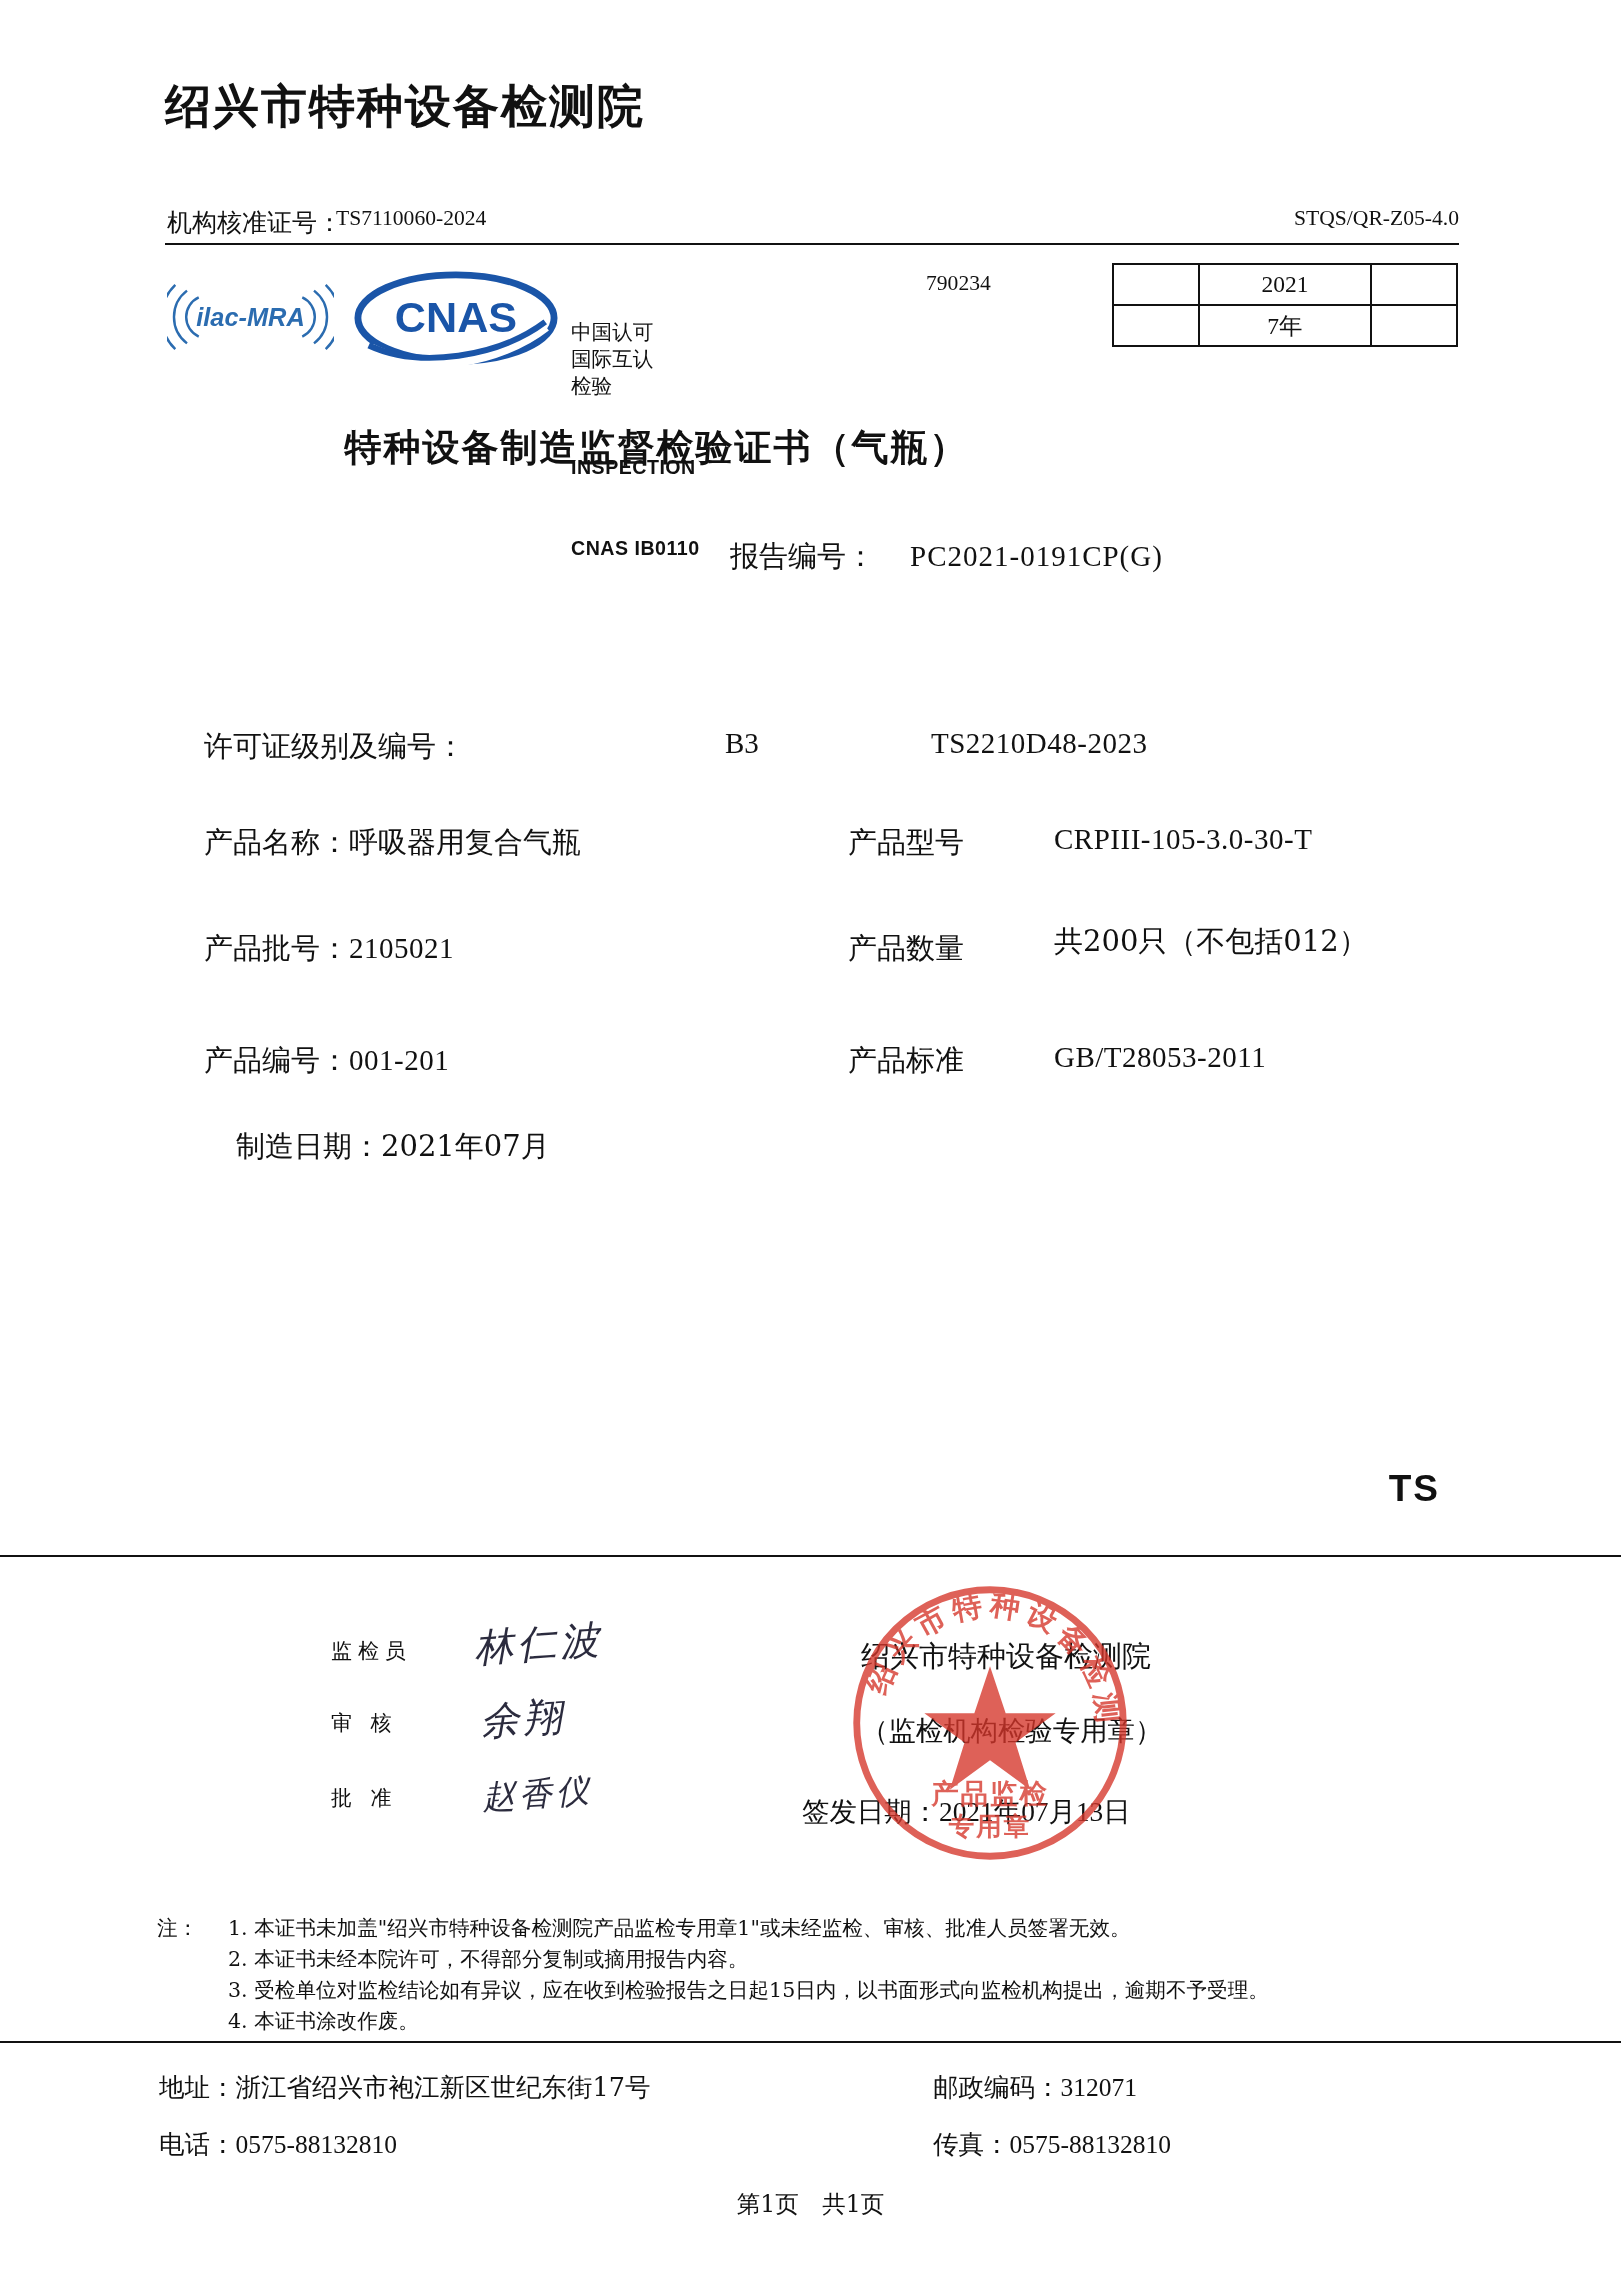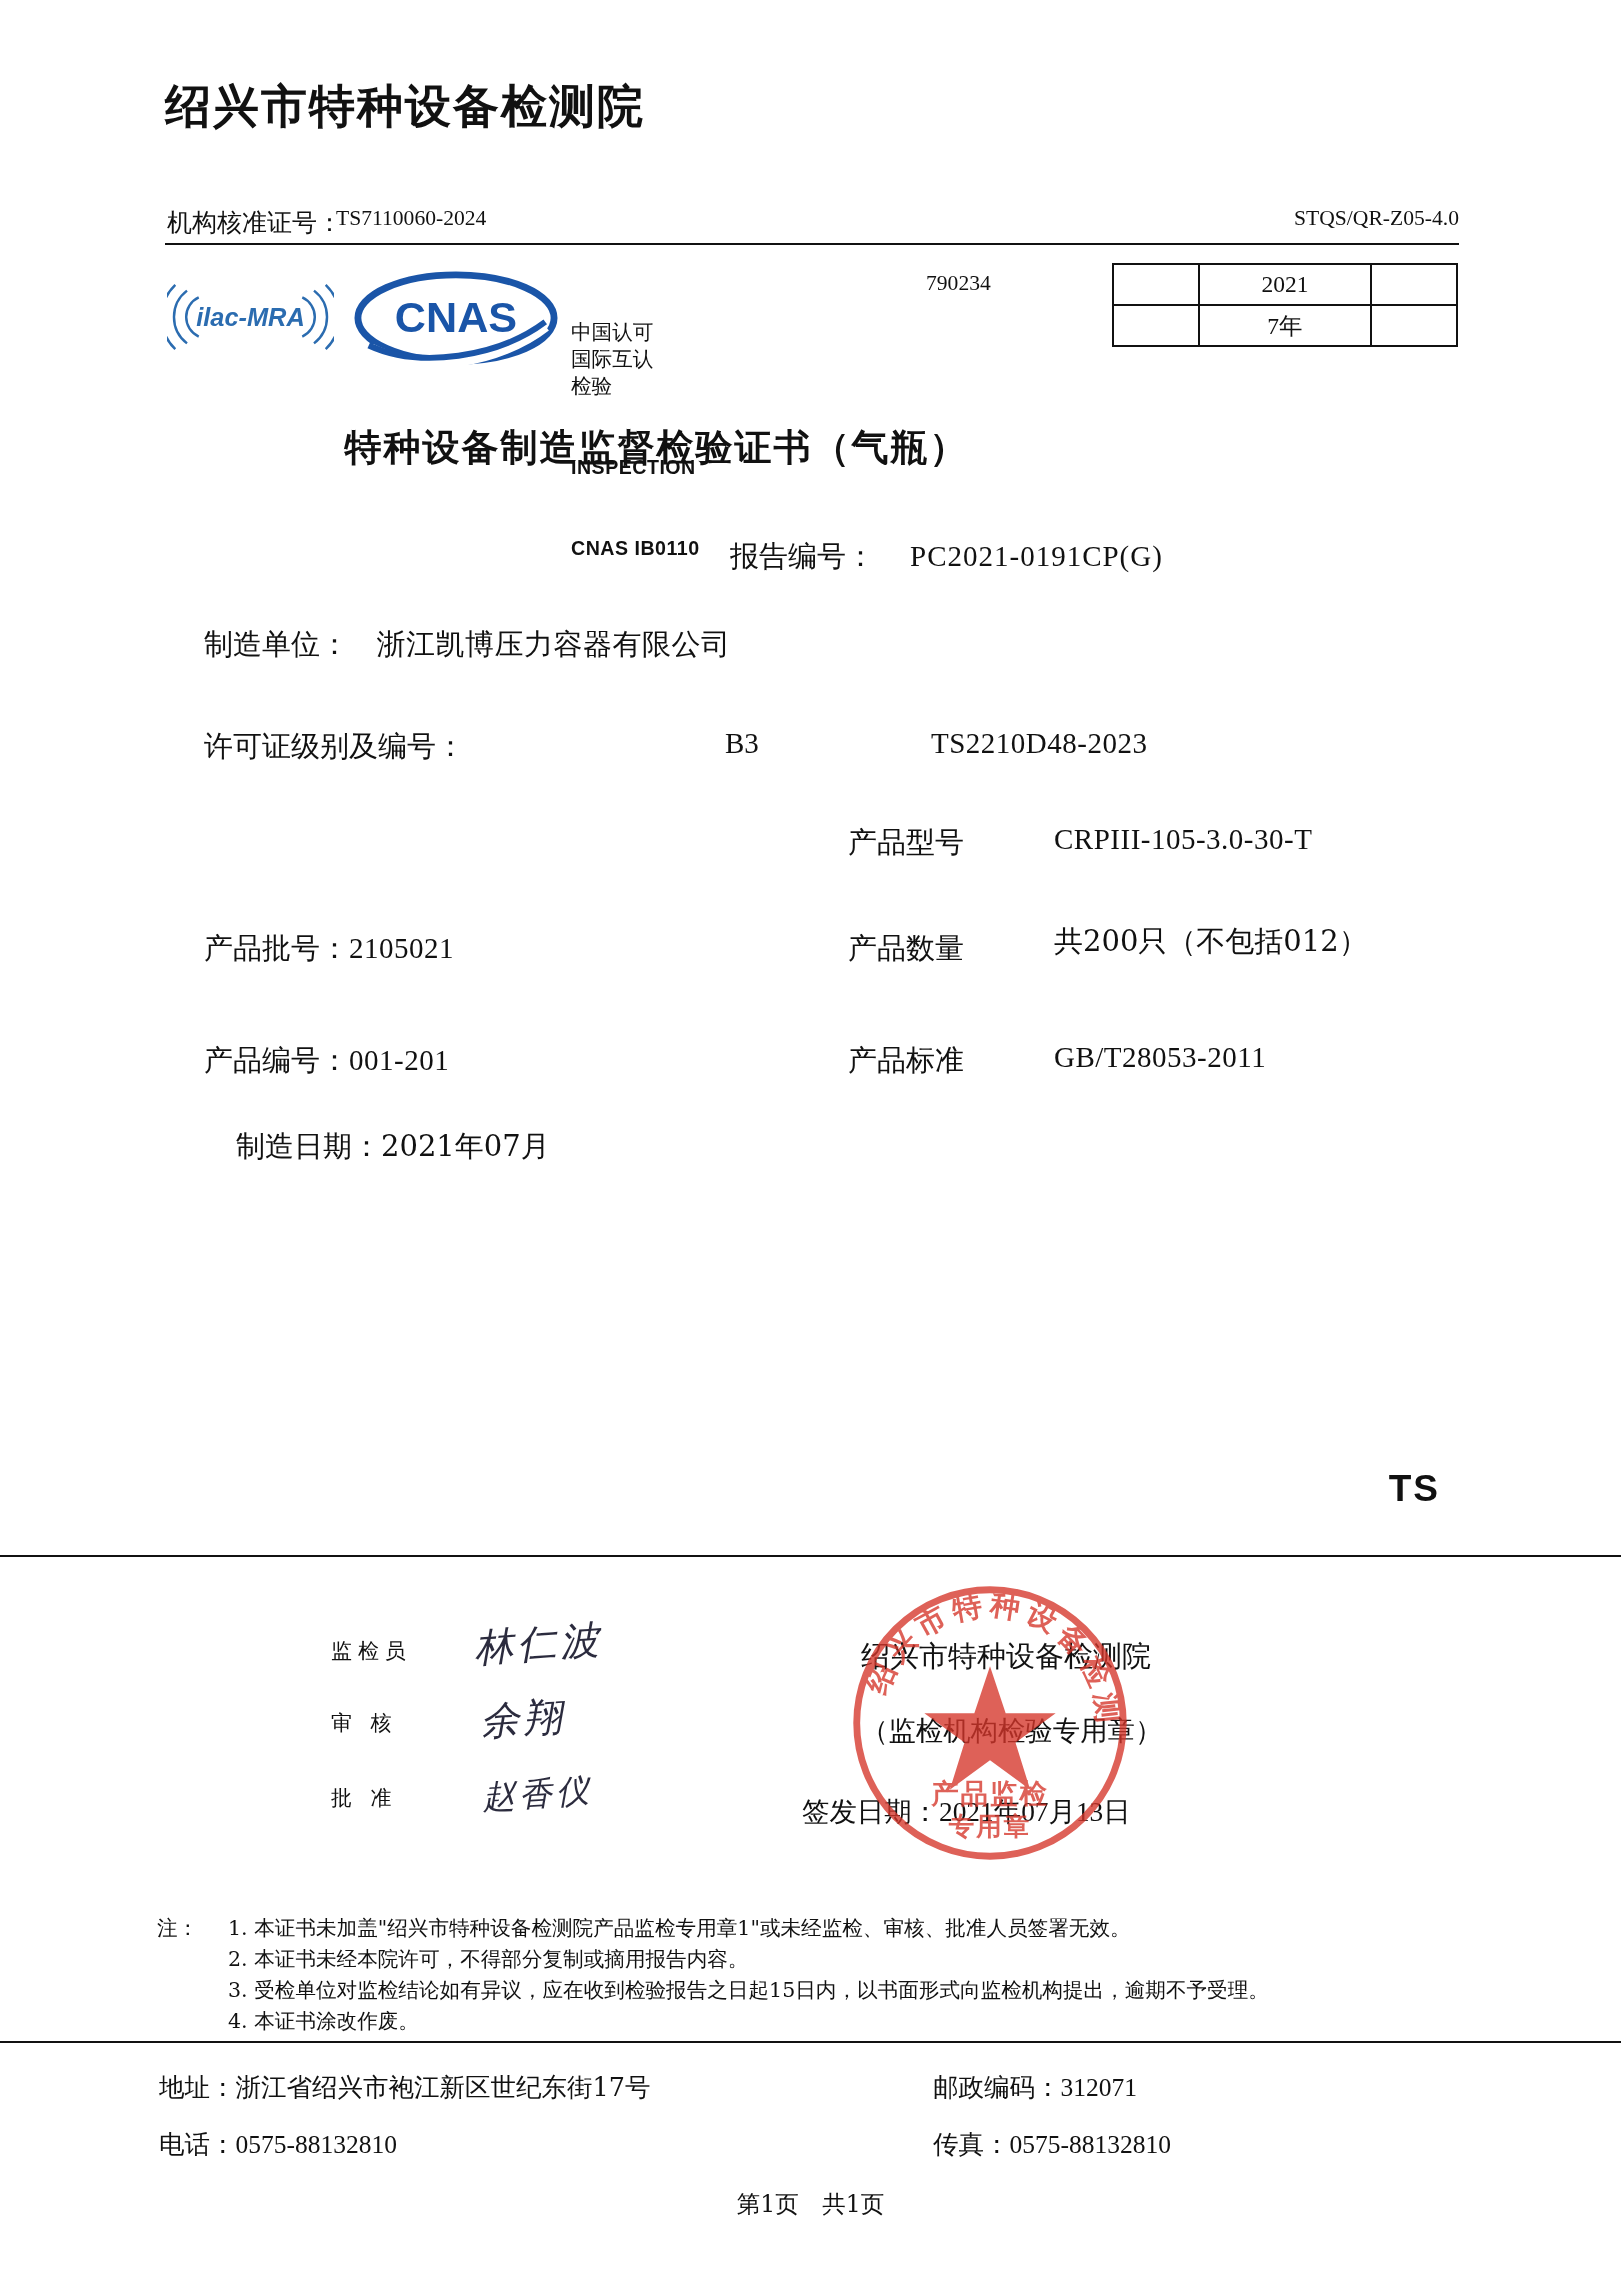--- a/index.html
+++ b/index.html
@@ -420,30 +420,30 @@
     </tr>
   </tbody>
     </table>
 
   <div class="doc-title">特种设备制造监督检验证书（气瓶）</div>
 
   <div class="report-no">
     <span>报告编号：</span><span class="val">PC2021-0191CP(G)</span>
   </div>
 
-  <div class="field row-maker">
-    <span>制造单位：</span><span class="valcn val">浙江凯博压力容器有限公司</span>
-  </div>
 
   <div class="field row-license">
     <span>许可证级别及编号：</span>
   </div>
   <div class="lic-grade">B3</div>
   <div class="lic-no">TS2210D48-2023</div>
 
+  <div class="field row-prodname">
+    <span>产品名称：</span><span class="valcn">呼吸器用复合气瓶</span>
+  </div>
   <div class="field row-prodmodel-label">产品型号</div>
   <div class="field row-prodmodel-val">CRPIII-105-3.0-30-T</div>
 
   <div class="field row-batch">
     <span>产品批号：</span><span class="val">2105021</span>
   </div>
   <div class="field row-qty-label">产品数量</div>
   <div class="field row-qty-val">共200只（不包括012）</div>
 
   <div class="field row-prodno">

